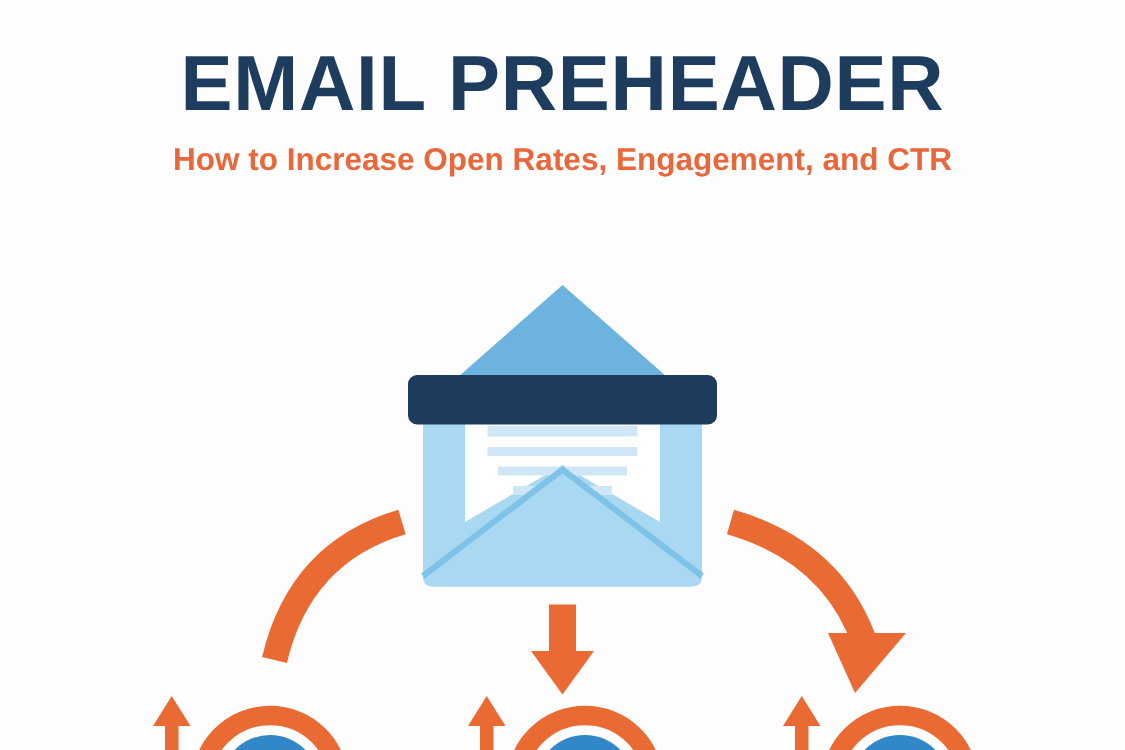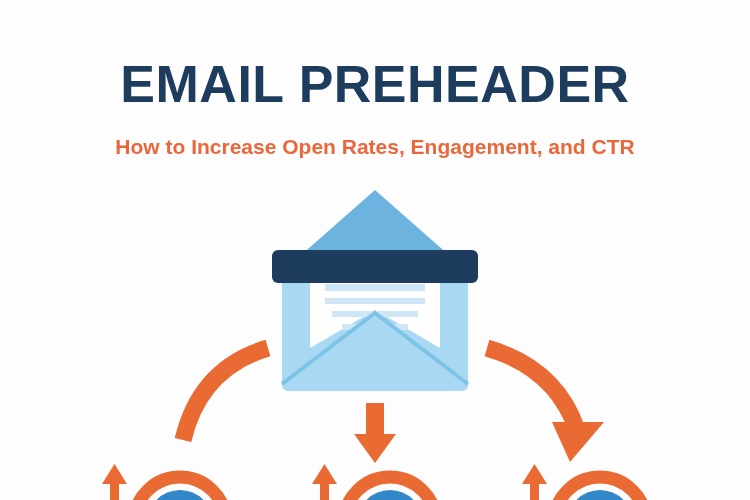--- a/index.html
+++ b/index.html
@@ -18,41 +18,41 @@
     position: relative;
     width: 750px;
     height: 500px;
     background: #fdfdfd;
     overflow: hidden;
   }
 
   
   .header {
     position: absolute;
-    top: 14px;
+    top: 0;
     left: 0;
     width: 750px;
     text-align: center;
-    padding-top: 44px;
+    padding-top: 30px;
     box-sizing: border-box;
   }
 
   .title {
     margin: 0;
     font-family: "Liberation Sans", sans-serif;
     font-weight: bold;
     font-size: 52px;
     letter-spacing: 0.5px;
     line-height: 1.0;
     color: #1d3c5e;
     white-space: nowrap;
   }
 
   .subtitle {
-    margin: 12px;
+    margin: 0;
     padding-top: 14px;
     font-family: "Liberation Sans", sans-serif;
     font-weight: bold;
     font-size: 21px;
     line-height: 1.0;
     color: #e9673a;
     white-space: nowrap;
   }
 
   

